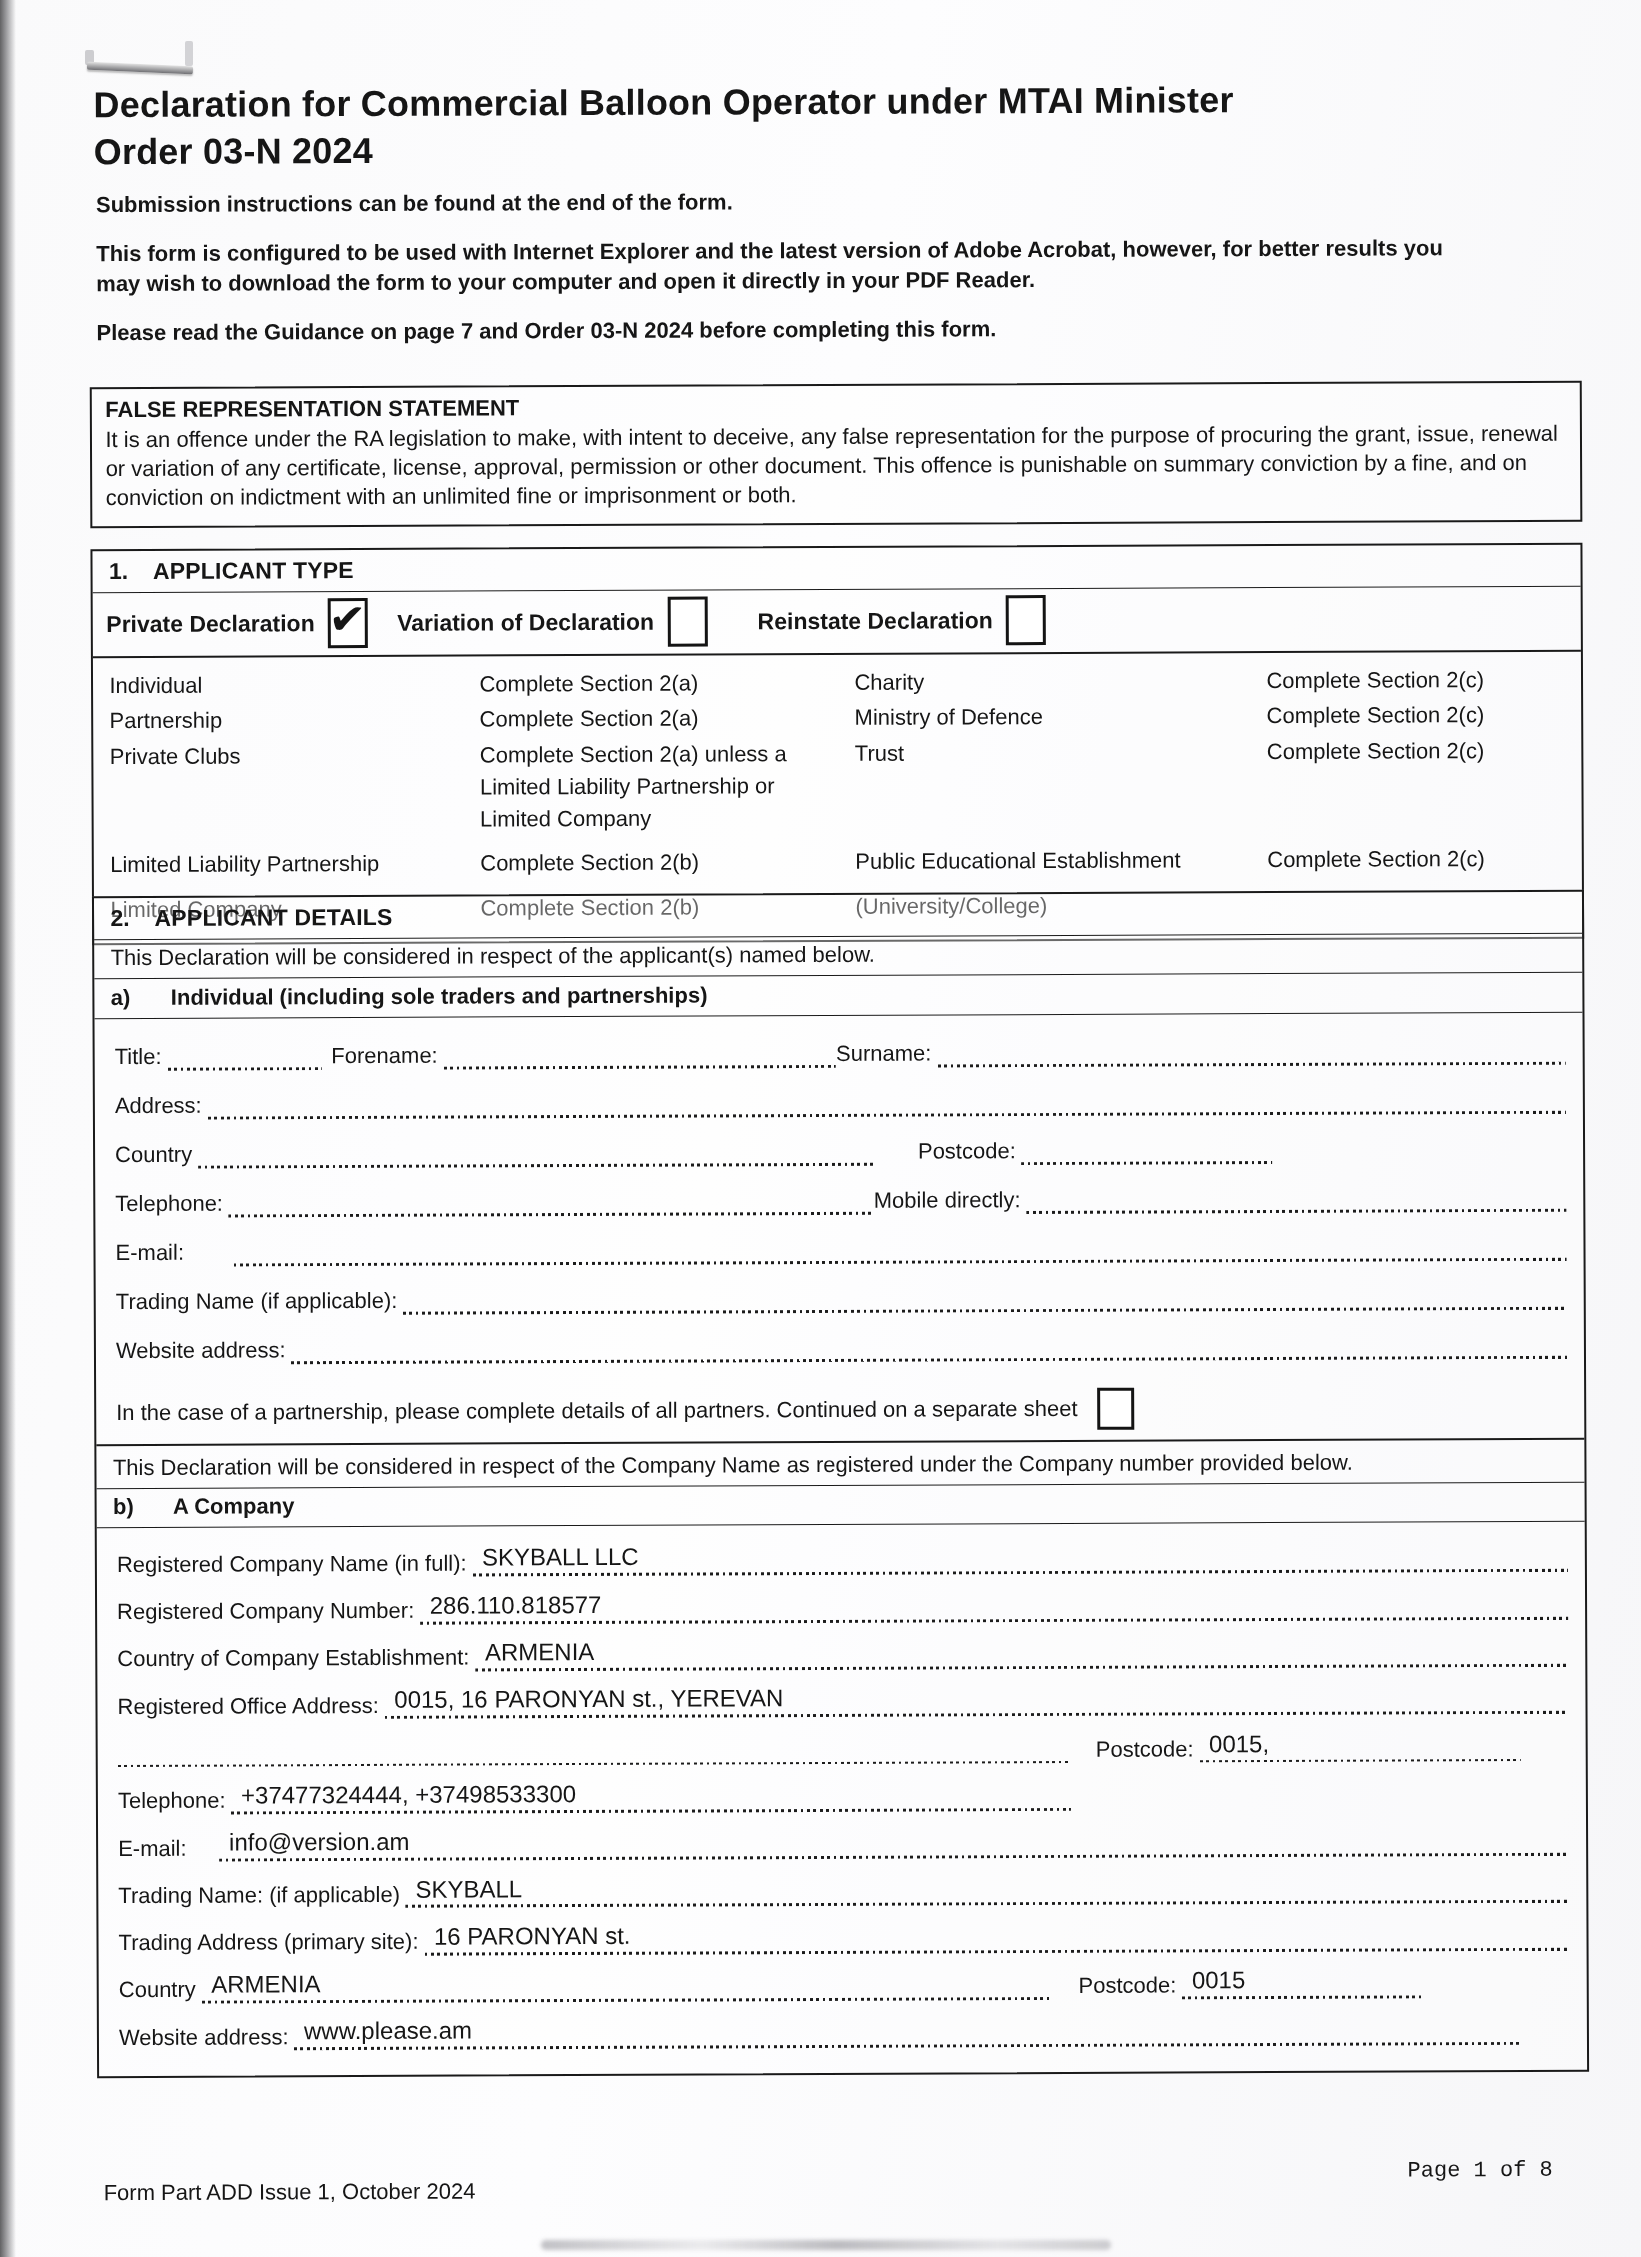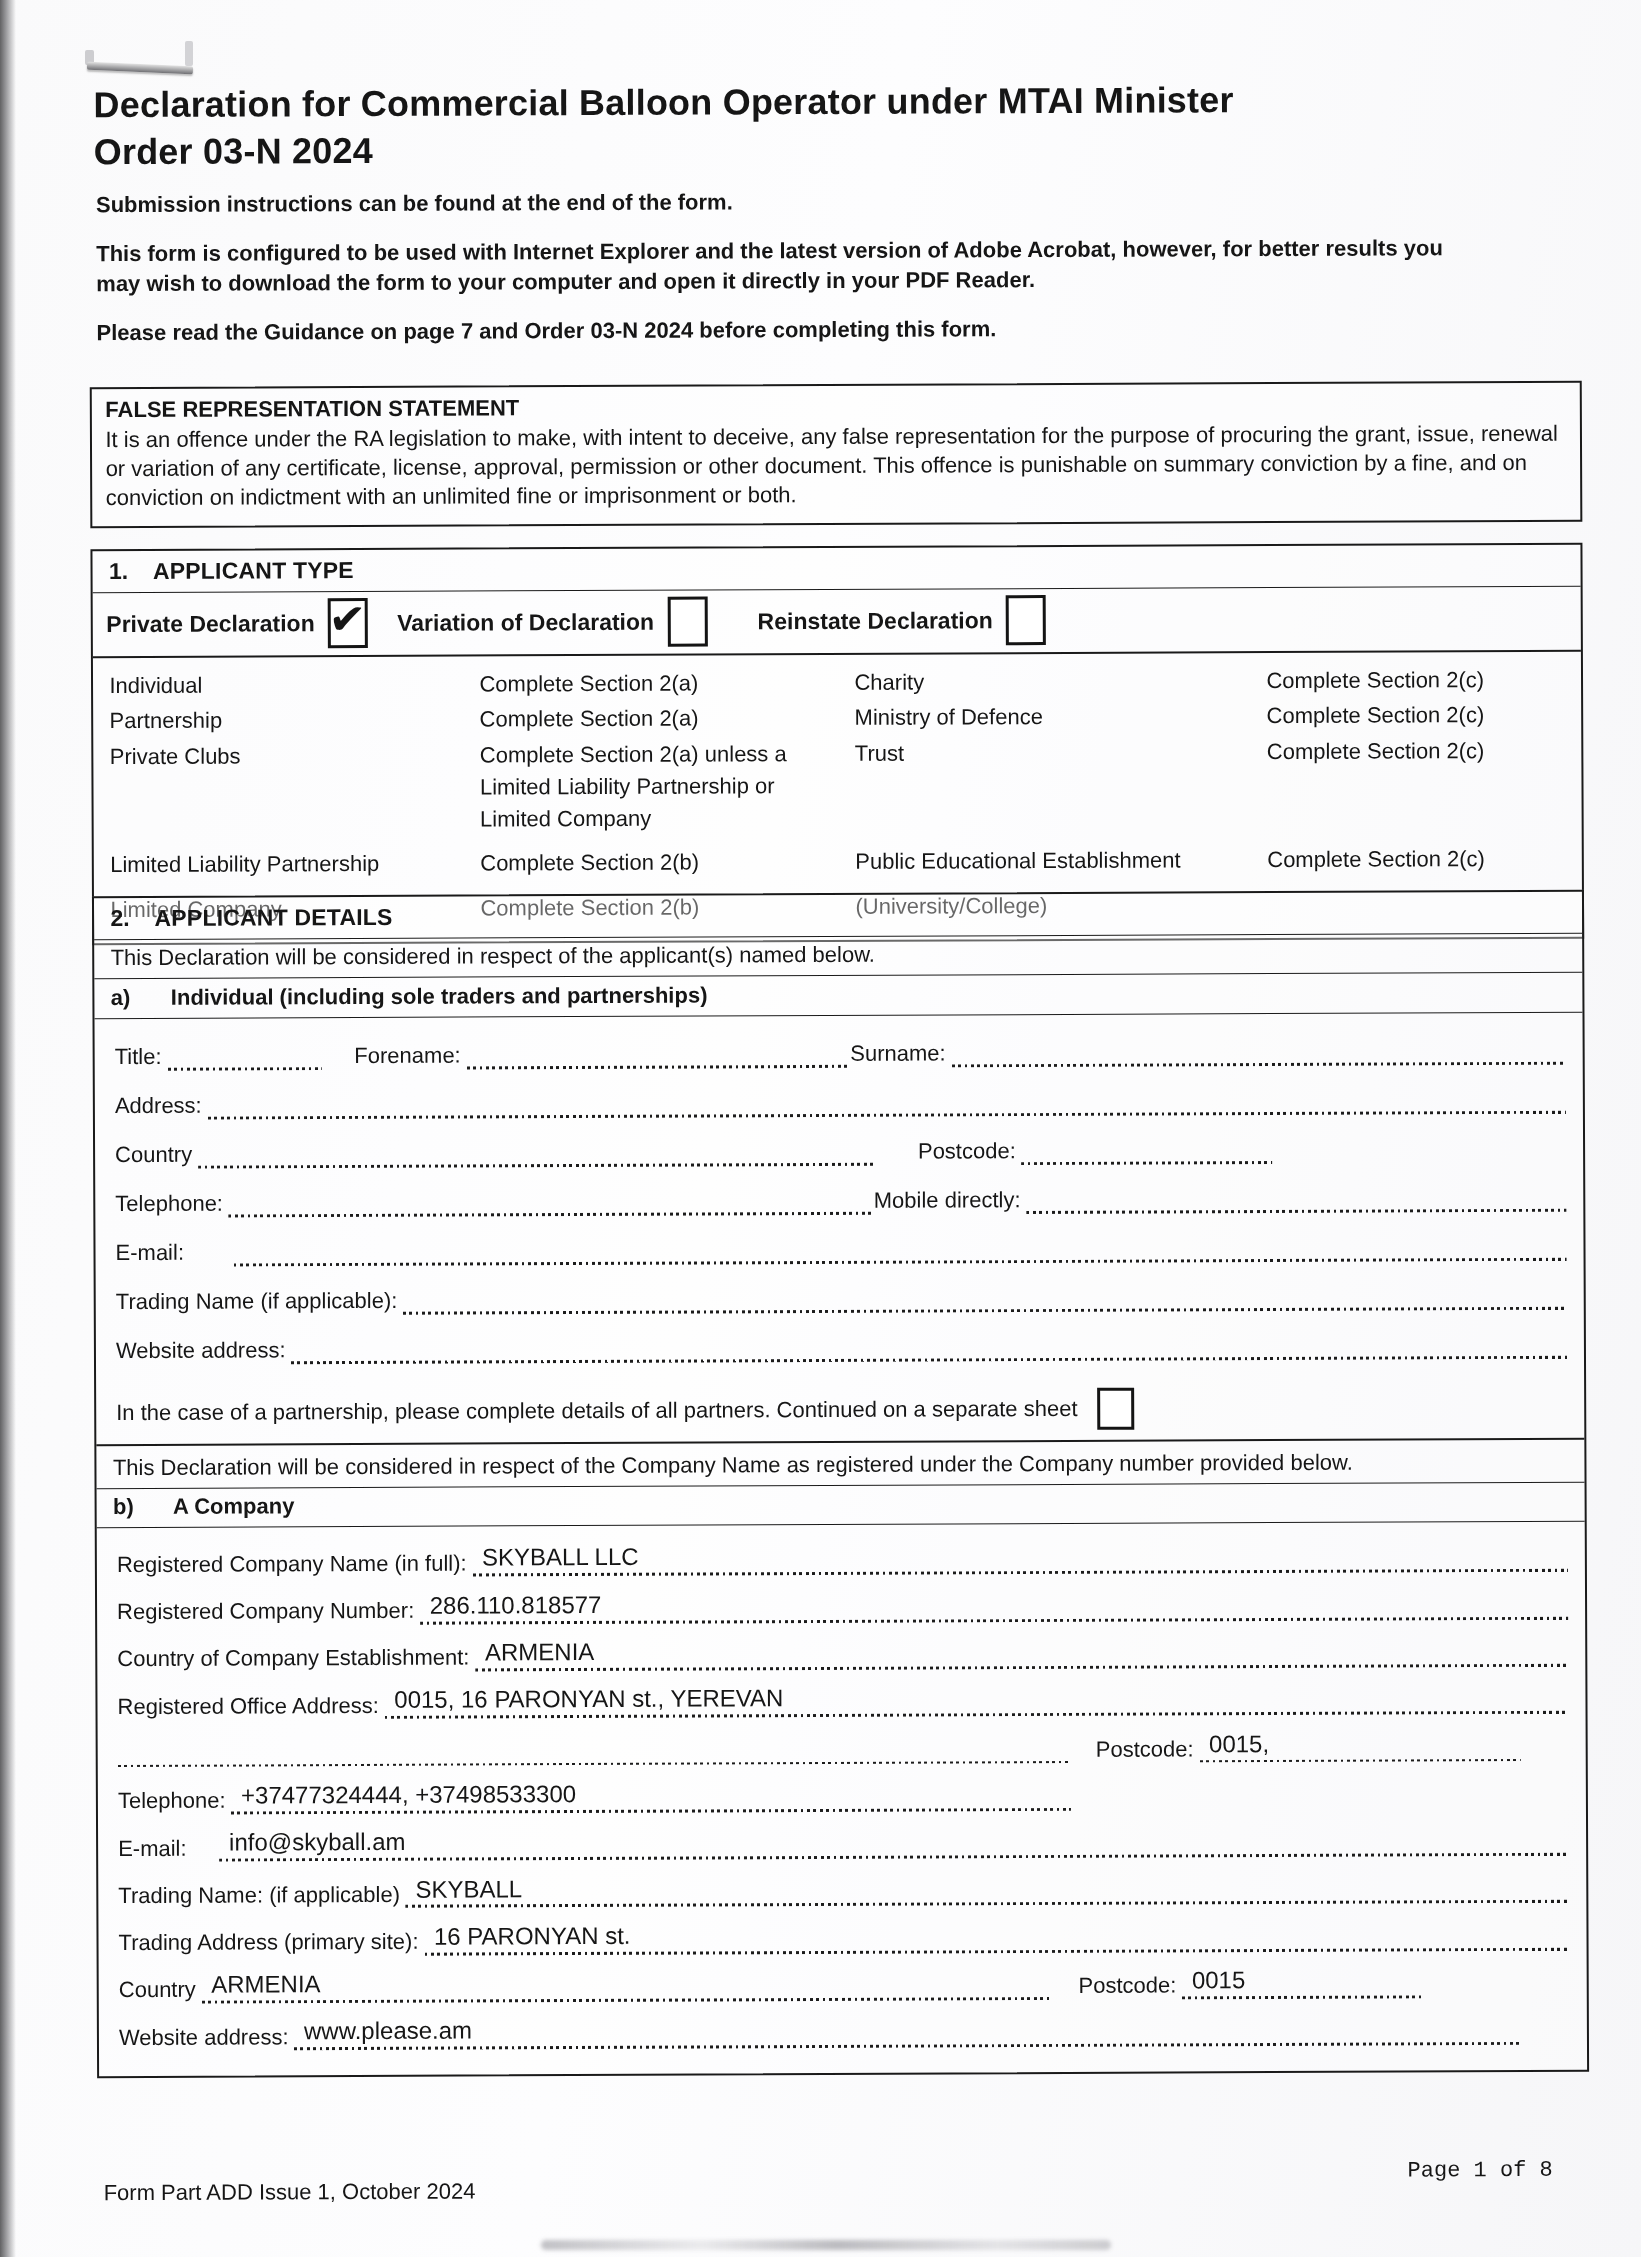--- a/index.html
+++ b/index.html
@@ -58,21 +58,21 @@
   .frow{display:flex;align-items:flex-end;margin-bottom:20px;font-size:22px;}
   .lbl{white-space:nowrap;line-height:1.25;margin-right:5.8px;}
   .dots,.fill{height:29px;align-self:flex-end;
       background-image:repeating-linear-gradient(90deg,#1c1c1c 0 2.9px,transparent 2.9px 6.4px);
       background-size:100% 2.9px;background-repeat:no-repeat;background-position:0 100%;}
   .fill{display:flex;align-items:flex-end;min-width:0;}
   .val{font-size:24px;line-height:1;padding:0 0 6.8px 9.7px;white-space:nowrap;}
   .d160{flex:0 0 154px;} .g1{flex:1 1 0;} .g16{flex:1.6 1 0;}
   .d700{flex:0 0 676px;} .d668{flex:0 0 645px;} .d260{flex:0 0 251px;}
   .sp-flex{flex:1 1 0;} .sp50{flex:0 0 48px;} .sp90{flex:0 0 87px;}
-  .mlA{margin-left:33px;} .mlB{} .mlC{margin-left:44px;} .mlD{margin-left:27px;}
+  .mlA{margin-left:10px;} .mlB{} .mlC{margin-left:44px;} .mlD{margin-left:27px;}
 
   .partner-row{display:flex;align-items:center;font-size:22px;padding:1.9px 11.6px 9.7px 20px;border-bottom:2.9px solid #1a1a1a;}
   .partner-row .cb{margin-left:19.3px;}
 
   .co-fields{padding:21px 17.4px 25px 20px;}
   .crow{display:flex;align-items:flex-end;margin-bottom:18.3px;font-size:22px;}
   .f1{flex:1 1 0;} .f985{flex:0 0 951px;} .f870{flex:0 0 840px;} .f880{flex:0 0 850px;} .f250{flex:0 0 241px;}
 
   .footer-left{position:absolute;left:98px;top:2177px;font-size:22px;}
   .footer-right{position:absolute;left:1402px;top:2161px;font-size:22px;font-family:Liberation Mono, monospace;}
@@ -248,21 +248,21 @@
         <div class="crow">
           <span class="lbl">Telephone:</span>
           <span class="fill f870">
             <span class="val">+37477324444, +37498533300</span>
           </span>
           <span class="sp-flex"></span>
         </div>
         <div class="crow">
           <span class="lbl">E-mail:</span>
           <span class="fill f1 mlD">
-            <span class="val">info@skyball.am</span>
+            <span class="val">info@version.am</span>
           </span>
         </div>
         <div class="crow">
           <span class="lbl">Trading Name: (if applicable)</span>
           <span class="fill f1">
             <span class="val">SKYBALL</span>
           </span>
         </div>
         <div class="crow">
           <span class="lbl">Trading Address (primary site):</span>

